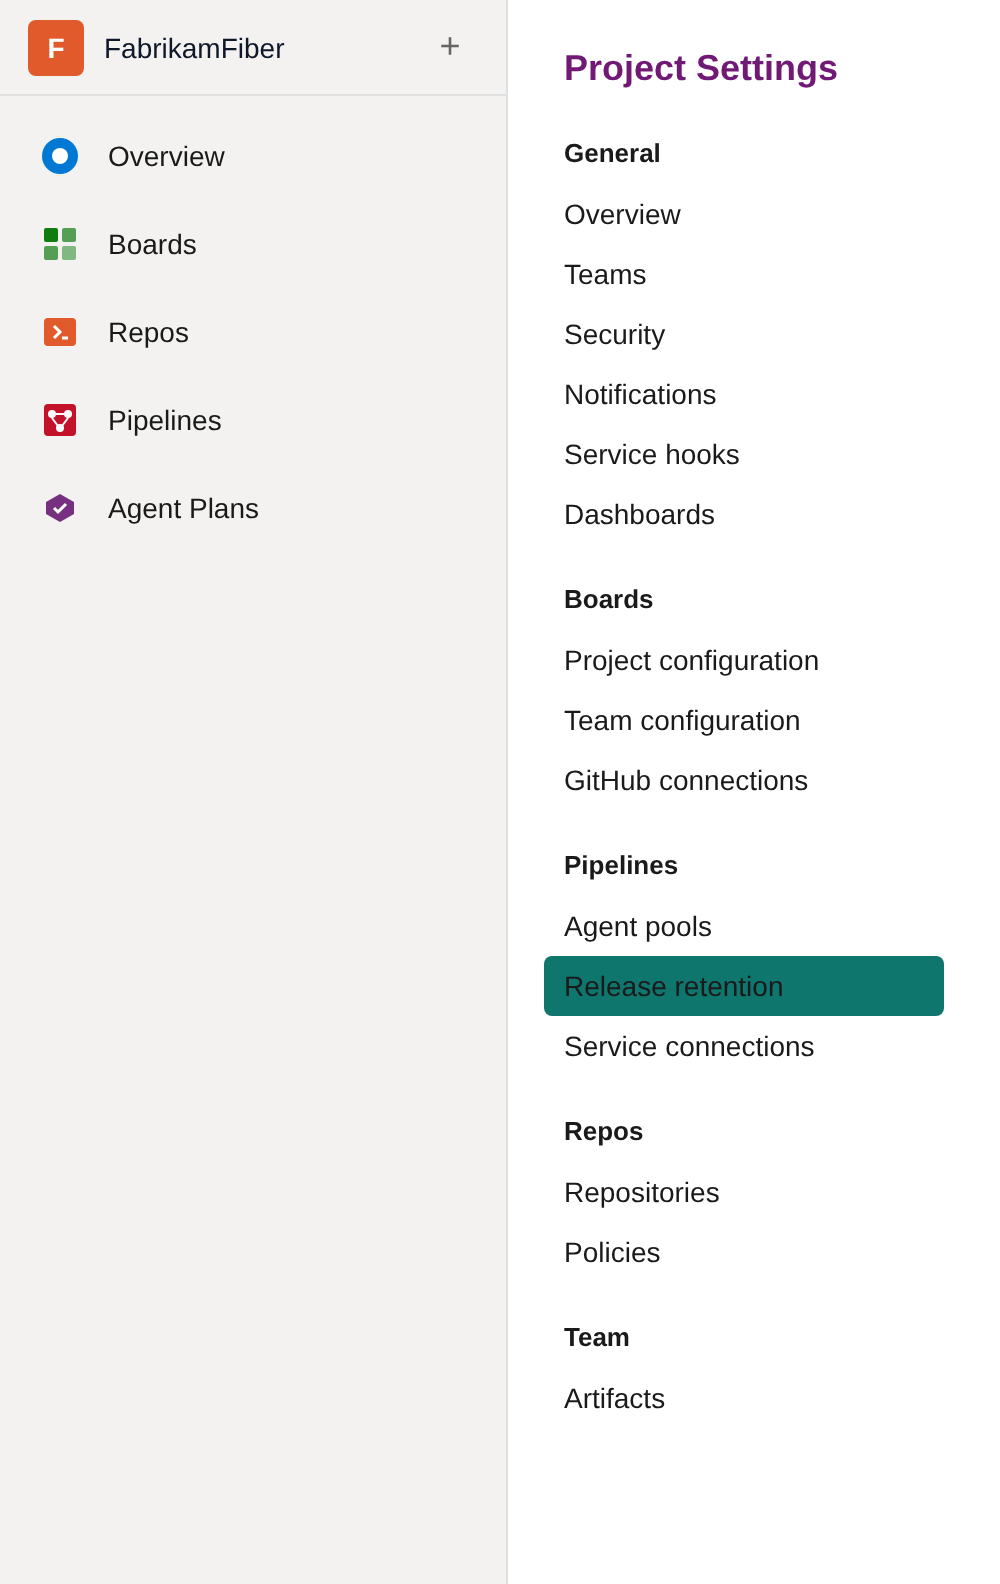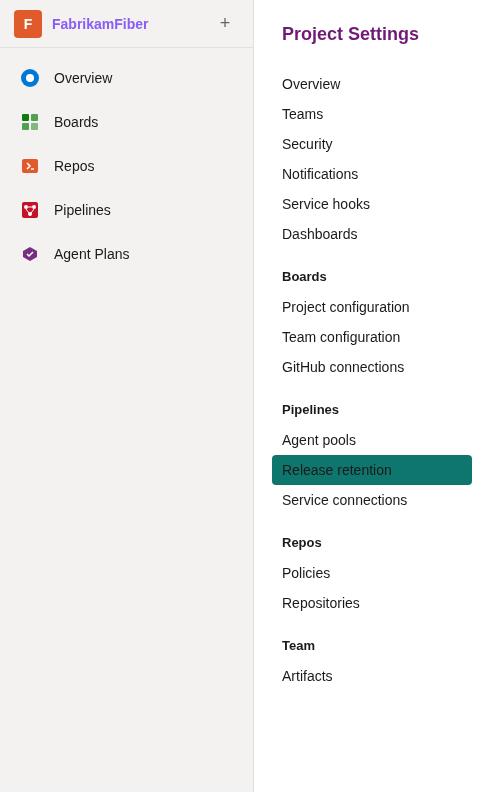--- a/index.html
+++ b/index.html
@@ -40,22 +40,22 @@
       align-items: center;
       justify-content: center;
       color: white;
       font-weight: bold;
       font-size: 14px;
       flex-shrink: 0;
     }
 
     .sidebar-title {
       font-size: 14px;
-      font-weight: 700;
-      color: #8b5cf6;
+      font-weight: 400;
+      color: #0f172a;
       flex: 1;
     }
 
     .sidebar-add {
       width: 28px;
       height: 28px;
       display: flex;
       align-items: center;
       justify-content: center;
       color: #666;
@@ -207,32 +207,33 @@
   </svg>
         </div>
         <span class="sidebar-item-label">Agent Plans</span>
       </div>
     </nav>
 </div>
 
 <div class="main-content">
   <div class="page-title">Project Settings</div>
 
+<div class="section-header">General</div>
     <a class="settings-item">Overview</a>
     <a class="settings-item">Teams</a>
     <a class="settings-item">Security</a>
     <a class="settings-item">Notifications</a>
     <a class="settings-item">Service hooks</a>
     <a class="settings-item">Dashboards</a>
     <div class="section-header">Boards</div>
     <a class="settings-item">Project configuration</a>
     <a class="settings-item">Team configuration</a>
     <a class="settings-item">GitHub connections</a>
     <div class="section-header">Pipelines</div>
     <a class="settings-item">Agent pools</a>
     <a class="settings-item active">Release retention</a>
     <a class="settings-item">Service connections</a>
     <div class="section-header">Repos</div>
+    <a class="settings-item">Repositories</a>
     <a class="settings-item">Policies</a>
-    <a class="settings-item">Repositories</a>
     <div class="section-header">Team</div>
     <a class="settings-item">Artifacts</a>
   </div>
 
 </body></html>

